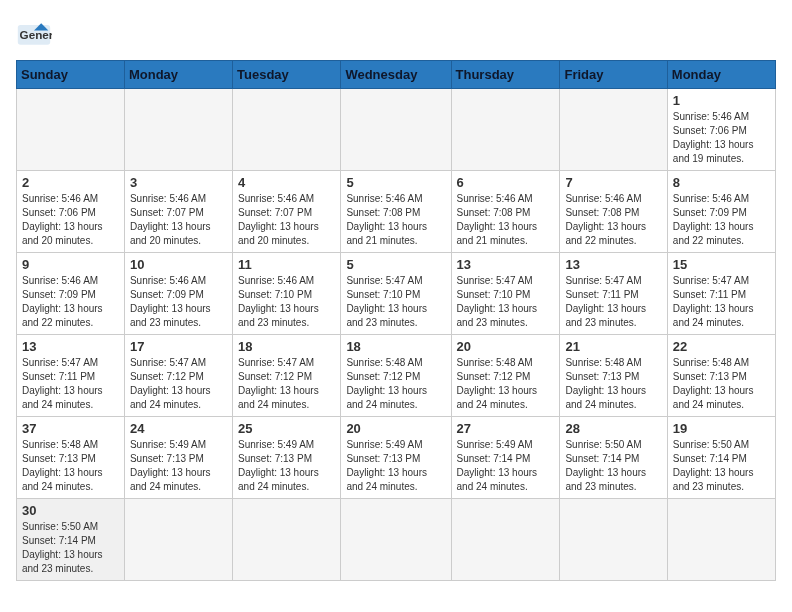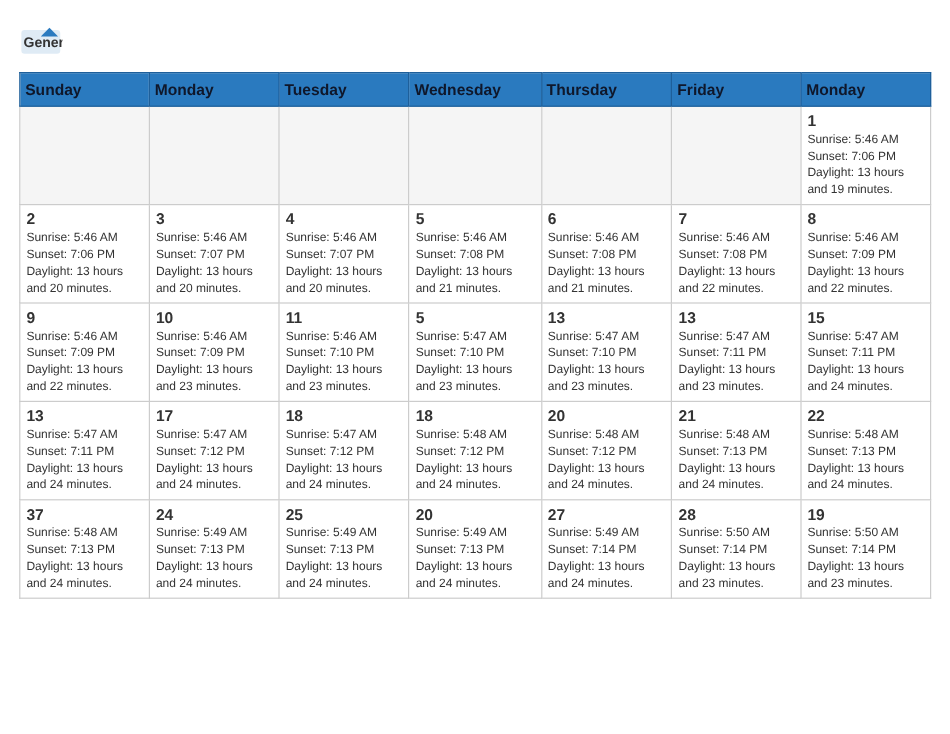--- a/index.html
+++ b/index.html
@@ -329,14 +329,29 @@
 and 23 minutes.</div>
         </td>
         <td>
           <span class="day-num">19</span>
           <div class="day-info">Sunrise: 5:50 AM
 Sunset: 7:14 PM
 Daylight: 13 hours
 and 23 minutes.</div>
         </td>
       </tr>
+      <tr class="last-row">
+        <td>
+          <span class="day-num">30</span>
+          <div class="day-info">Sunrise: 5:50 AM
+Sunset: 7:14 PM
+Daylight: 13 hours
+and 23 minutes.</div>
+        </td>
+        <td class="empty"></td>
+        <td class="empty"></td>
+        <td class="empty"></td>
+        <td class="empty"></td>
+        <td class="empty"></td>
+        <td class="empty"></td>
+      </tr>
     </tbody>
 </table>
 
 </body></html>

